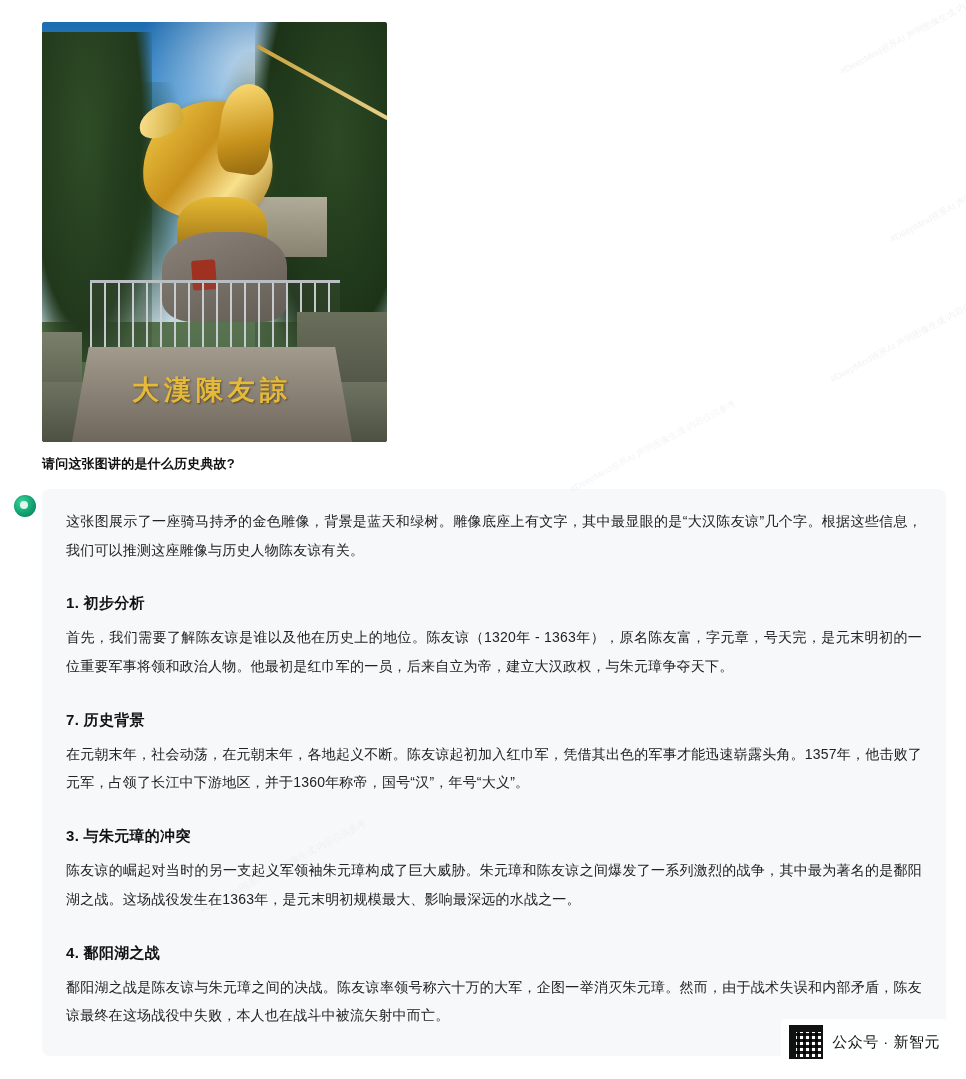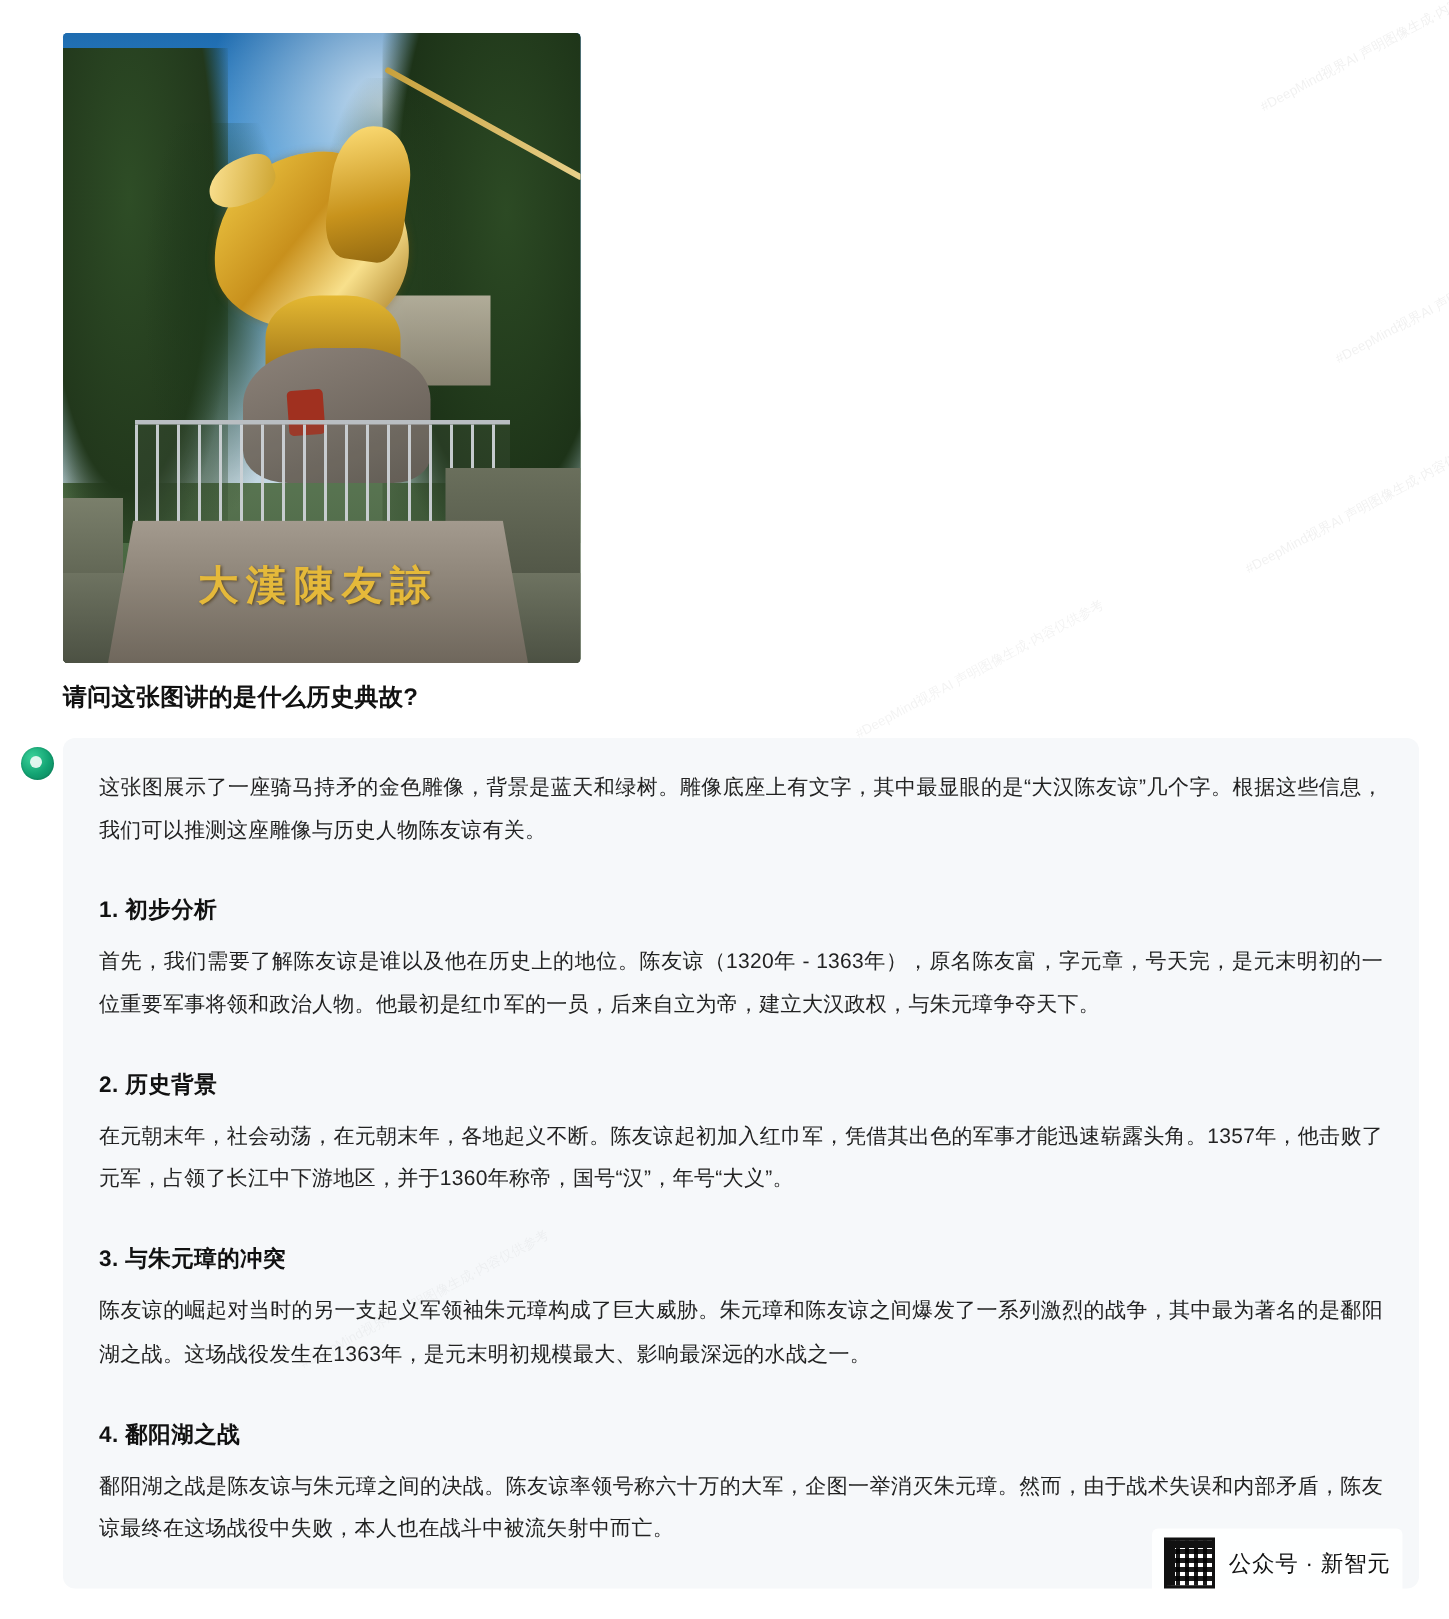--- a/index.html
+++ b/index.html
@@ -180,21 +180,21 @@
     background: linear-gradient(180deg, #7a7f6b, #474c3d);
   }
   .photo .ground-right {
     position: absolute;
     right: 0; bottom: 0; width: 90px; height: 130px;
     background: linear-gradient(180deg, #6a6f5c, #3f4437);
   }
 
   .user-question {
     margin-top: 13px;
-    font-size: 16px;
+    font-size: 13px;
     font-weight: bold;
     color: #111;
     letter-spacing: .2px;
   }
 
   
   .answer-wrap {
     position: relative;
     margin-top: 16px;
     margin-left: 0;
@@ -261,21 +261,21 @@
   }
   .wm.w1 { left: 830px; top: 22px; }
   .wm.w2 { left: 880px; top: 190px; }
   .wm.w3 { left: 820px; top: 330px; }
   .wm.w4 { left: 560px; top: 440px; color: rgba(0,0,0,0.05); }
   .wm.w5 { left: 190px; top: 860px; color: rgba(0,0,0,0.04); }
 
   
   .brand {
     position: absolute;
-    right: 31px;
+    right: 18px;
     bottom: 14px;
     display: flex;
     align-items: center;
     gap: 9px;
     background: rgba(255,255,255,0.9);
     padding: 6px 8px;
     border-radius: 4px;
   }
   .brand .qr {
     width: 34px;
@@ -328,21 +328,21 @@
   </div>
 
   <div class="answer-wrap">
     <div class="avatar"></div>
     <div class="answer">
       <p class="lead">这张图展示了一座骑马持矛的金色雕像，背景是蓝天和绿树。雕像底座上有文字，其中最显眼的是“大汉陈友谅”几个字。根据这些信息，我们可以推测这座雕像与历史人物陈友谅有关。</p>
 
       <h3>1. 初步分析</h3>
       <p>首先，我们需要了解陈友谅是谁以及他在历史上的地位。陈友谅（1320年 - 1363年），原名陈友富，字元章，号天完，是元末明初的一位重要军事将领和政治人物。他最初是红巾军的一员，后来自立为帝，建立大汉政权，与朱元璋争夺天下。</p>
 
-      <h3>2. 历史背景</h3>
+      <h3>7. 历史背景</h3>
       <p>在元朝末年，社会动荡，在元朝末年，各地起义不断。陈友谅起初加入红巾军，凭借其出色的军事才能迅速崭露头角。1357年，他击败了元军，占领了长江中下游地区，并于1360年称帝，国号“汉”，年号“大义”。</p>
 
       <h3>3. 与朱元璋的冲突</h3>
       <p>陈友谅的崛起对当时的另一支起义军领袖朱元璋构成了巨大威胁。朱元璋和陈友谅之间爆发了一系列激烈的战争，其中最为著名的是鄱阳湖之战。这场战役发生在1363年，是元末明初规模最大、影响最深远的水战之一。</p>
 
       <h3>4. 鄱阳湖之战</h3>
       <p>鄱阳湖之战是陈友谅与朱元璋之间的决战。陈友谅率领号称六十万的大军，企图一举消灭朱元璋。然而，由于战术失误和内部矛盾，陈友谅最终在这场战役中失败，本人也在战斗中被流矢射中而亡。</p>
     </div>
   </div>
 

